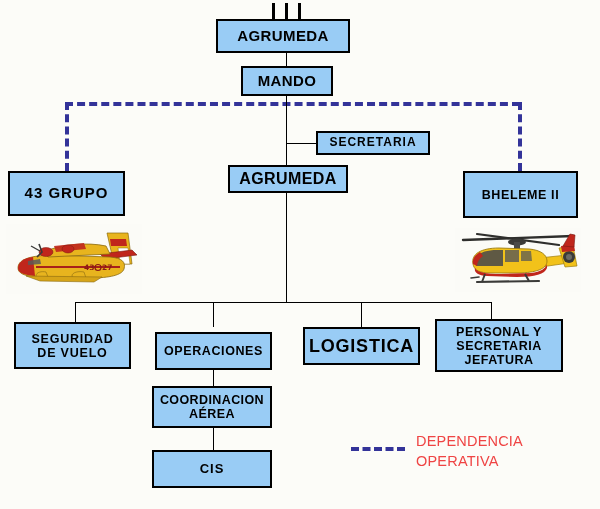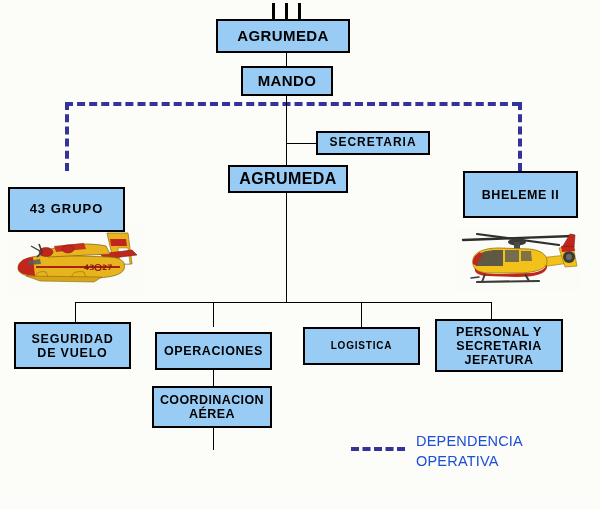--- a/index.html
+++ b/index.html
@@ -31,26 +31,26 @@
     letter-spacing: 0.4px;
     line-height: 1.12;
     z-index: 5;
   }
   .node span { display: block; padding: 0 3px; }
 
   .n-agrumeda   { left: 216px; top: 19px;  width: 134px; height: 34px; font-size: 15px; }
   .n-mando      { left: 241px; top: 66px;  width: 92px;  height: 30px; font-size: 15px; }
   .n-secretaria { left: 316px; top: 131px; width: 114px; height: 24px; font-size: 12px; letter-spacing: 1px; }
   .n-jefatura   { left: 228px; top: 165px; width: 120px; height: 28px; font-size: 16px; }
-  .n-grupo43    { left: 8px;   top: 187px; width: 117px; height: 45px; font-size: 13px; letter-spacing: 1px; }
+  .n-grupo43    { left: 8px;   top: 171px; width: 117px; height: 45px; font-size: 15px; letter-spacing: 1px; }
   .n-bheleme    { left: 463px; top: 171px; width: 115px; height: 47px; font-size: 12.5px; letter-spacing: 0.6px; }
 
   .n-seguridad  { left: 14px;  top: 322px; width: 117px; height: 47px; font-size: 12.5px; letter-spacing: 0.8px; }
   .n-operaciones{ left: 155px; top: 332px; width: 117px; height: 38px; font-size: 12.5px; letter-spacing: 0.6px; }
-  .n-logistica  { left: 303px; top: 327px; width: 117px; height: 38px; font-size: 10px; letter-spacing: 0.8px; }
+  .n-logistica  { left: 303px; top: 327px; width: 117px; height: 38px; font-size: 18px; letter-spacing: 0.8px; }
   .n-personal   { left: 435px; top: 319px; width: 128px; height: 53px; font-size: 12.5px; letter-spacing: 0.5px; }
   .n-coord      { left: 152px; top: 386px; width: 120px; height: 42px; font-size: 12.5px; letter-spacing: 0.4px; }
   .n-cis        { left: 152px; top: 450px; width: 120px; height: 38px; font-size: 13px; letter-spacing: 1px; }
 
   
   .ln {
     position: absolute;
     background: #000000;
     z-index: 2;
   }
@@ -91,21 +91,21 @@
     width: 54px;
     height: 0;
     border-top: 4px dashed #333399;
     z-index: 4;
   }
   .legend-text {
     position: absolute;
     left: 416px;
     top: 432px;
     width: 175px;
-    color: #1d4ed8;
+    color: #ef4444;
     font-size: 14.5px;
     line-height: 1.35;
     letter-spacing: 0.2px;
     z-index: 4;
   }
 </style>
 </head>
 <body>
 
 <div id="canvas">
@@ -183,20 +183,23 @@
     </div>
   </div>
 
   <div class="node n-coord">
     <div>
       <span>COORDINACION</span>
       <span>AÉREA</span>
     </div>
   </div>
 
+  <div class="node n-cis">
+    <span>CIS</span>
+  </div>
 
   <div class="art art-plane">
     <svg viewBox="0 0 136 70" width="136" height="70">
       <rect x="0" y="0" width="136" height="70" fill="#fbfbf7"></rect>
 
       <path d="M108 40 L101 9 L122 9 L126 40 Z" fill="#e8b41e" stroke="#8a6a10" stroke-width="0.7"></path>
       <path d="M112 24 L122 24 L124 40 L114 40 Z" fill="#ffffff" stroke="#8a6a10" stroke-width="0.5"></path>
       <path d="M104 15 L120 15 L121 22 L105 22 Z" fill="#c0261c"></path>
 
       <path d="M94 30 L126 26 L131 31 L99 35 Z" fill="#c0261c" stroke="#7a1a12" stroke-width="0.6"></path>

